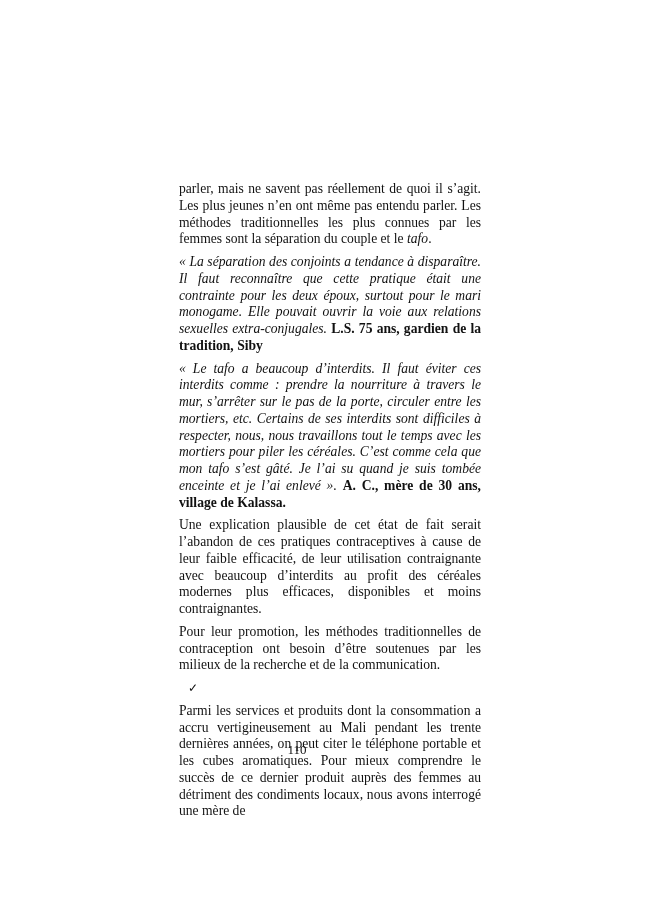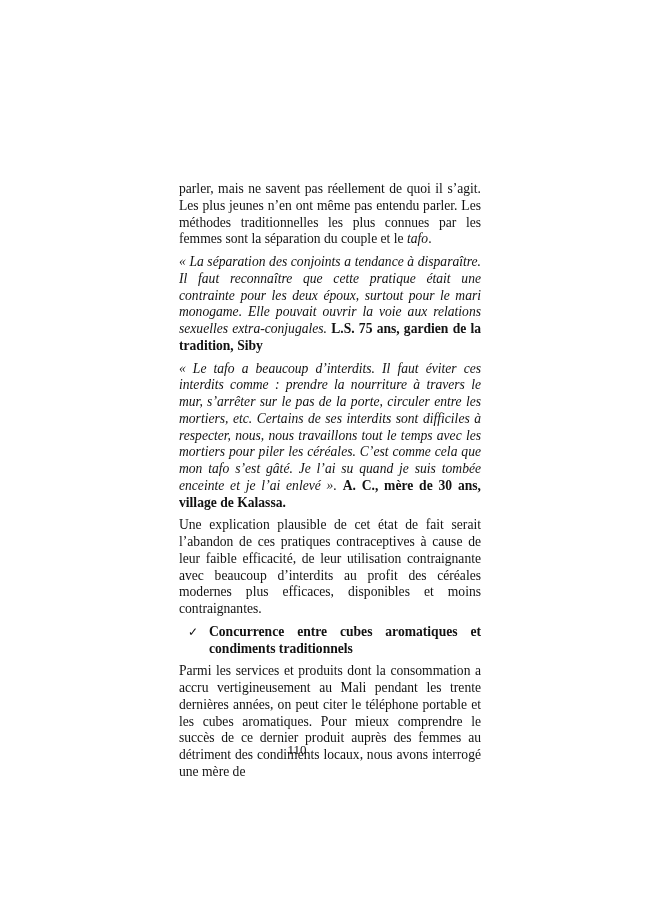--- a/index.html
+++ b/index.html
@@ -70,23 +70,23 @@
 <div class="page">
 
   <p class="para"><span>parler, mais ne savent pas réellement de quoi il s’agit. Les plus jeunes n’en ont même pas entendu parler. Les méthodes traditionnelles les plus connues par les femmes sont la séparation du couple et le </span><span class="em">tafo</span><span>.</span></p>
 
   <p class="para"><span class="quote">« La séparation des conjoints a tendance à disparaître. Il faut reconnaître que cette pratique était une contrainte pour les deux époux, surtout pour le mari monogame. Elle pouvait ouvrir la voie aux relations sexuelles extra-conjugales.</span> <span class="attr">L.S. 75 ans, gardien de la tradition, Siby</span></p>
 
   <p class="para"><span class="quote">« Le tafo a beaucoup d’interdits. Il faut éviter ces interdits comme : prendre la nourriture à travers le mur, s’arrêter sur le pas de la porte, circuler entre les mortiers, etc. Certains de ses interdits sont difficiles à respecter, nous, nous travaillons tout le temps avec les mortiers pour piler les céréales. C’est comme cela que mon tafo s’est gâté. Je l’ai su quand je suis tombée enceinte et je l’ai enlevé ».</span> <span class="attr">A. C., mère de 30 ans, village de Kalassa.</span></p>
 
   <p class="para">Une explication plausible de cet état de fait serait l’abandon de ces pratiques contraceptives à cause de leur faible efficacité, de leur utilisation contraignante avec beaucoup d’interdits au profit des céréales modernes plus efficaces, disponibles et moins contraignantes.</p>
 
+  <p class="para">Pour leur promotion, les méthodes traditionnelles de contraception ont besoin d’être soutenues par les milieux de la recherche et de la communication.</p>
 
   <div class="heading">
     <span class="check">✓</span>
-    <span class="heading-text">Concurrence entre cubes aromatiques et condiments traditionnels</span>
   </div>
 
   <p class="para">Parmi les services et produits dont la consommation a accru vertigineusement au Mali pendant les trente dernières années, on peut citer le téléphone portable et les cubes aromatiques. Pour mieux comprendre le succès de ce dernier produit auprès des femmes au détriment des condiments locaux, nous avons interrogé une mère de</p>
 
 </div>
 
 <div class="page-number">110</div>
 
 </body></html>

